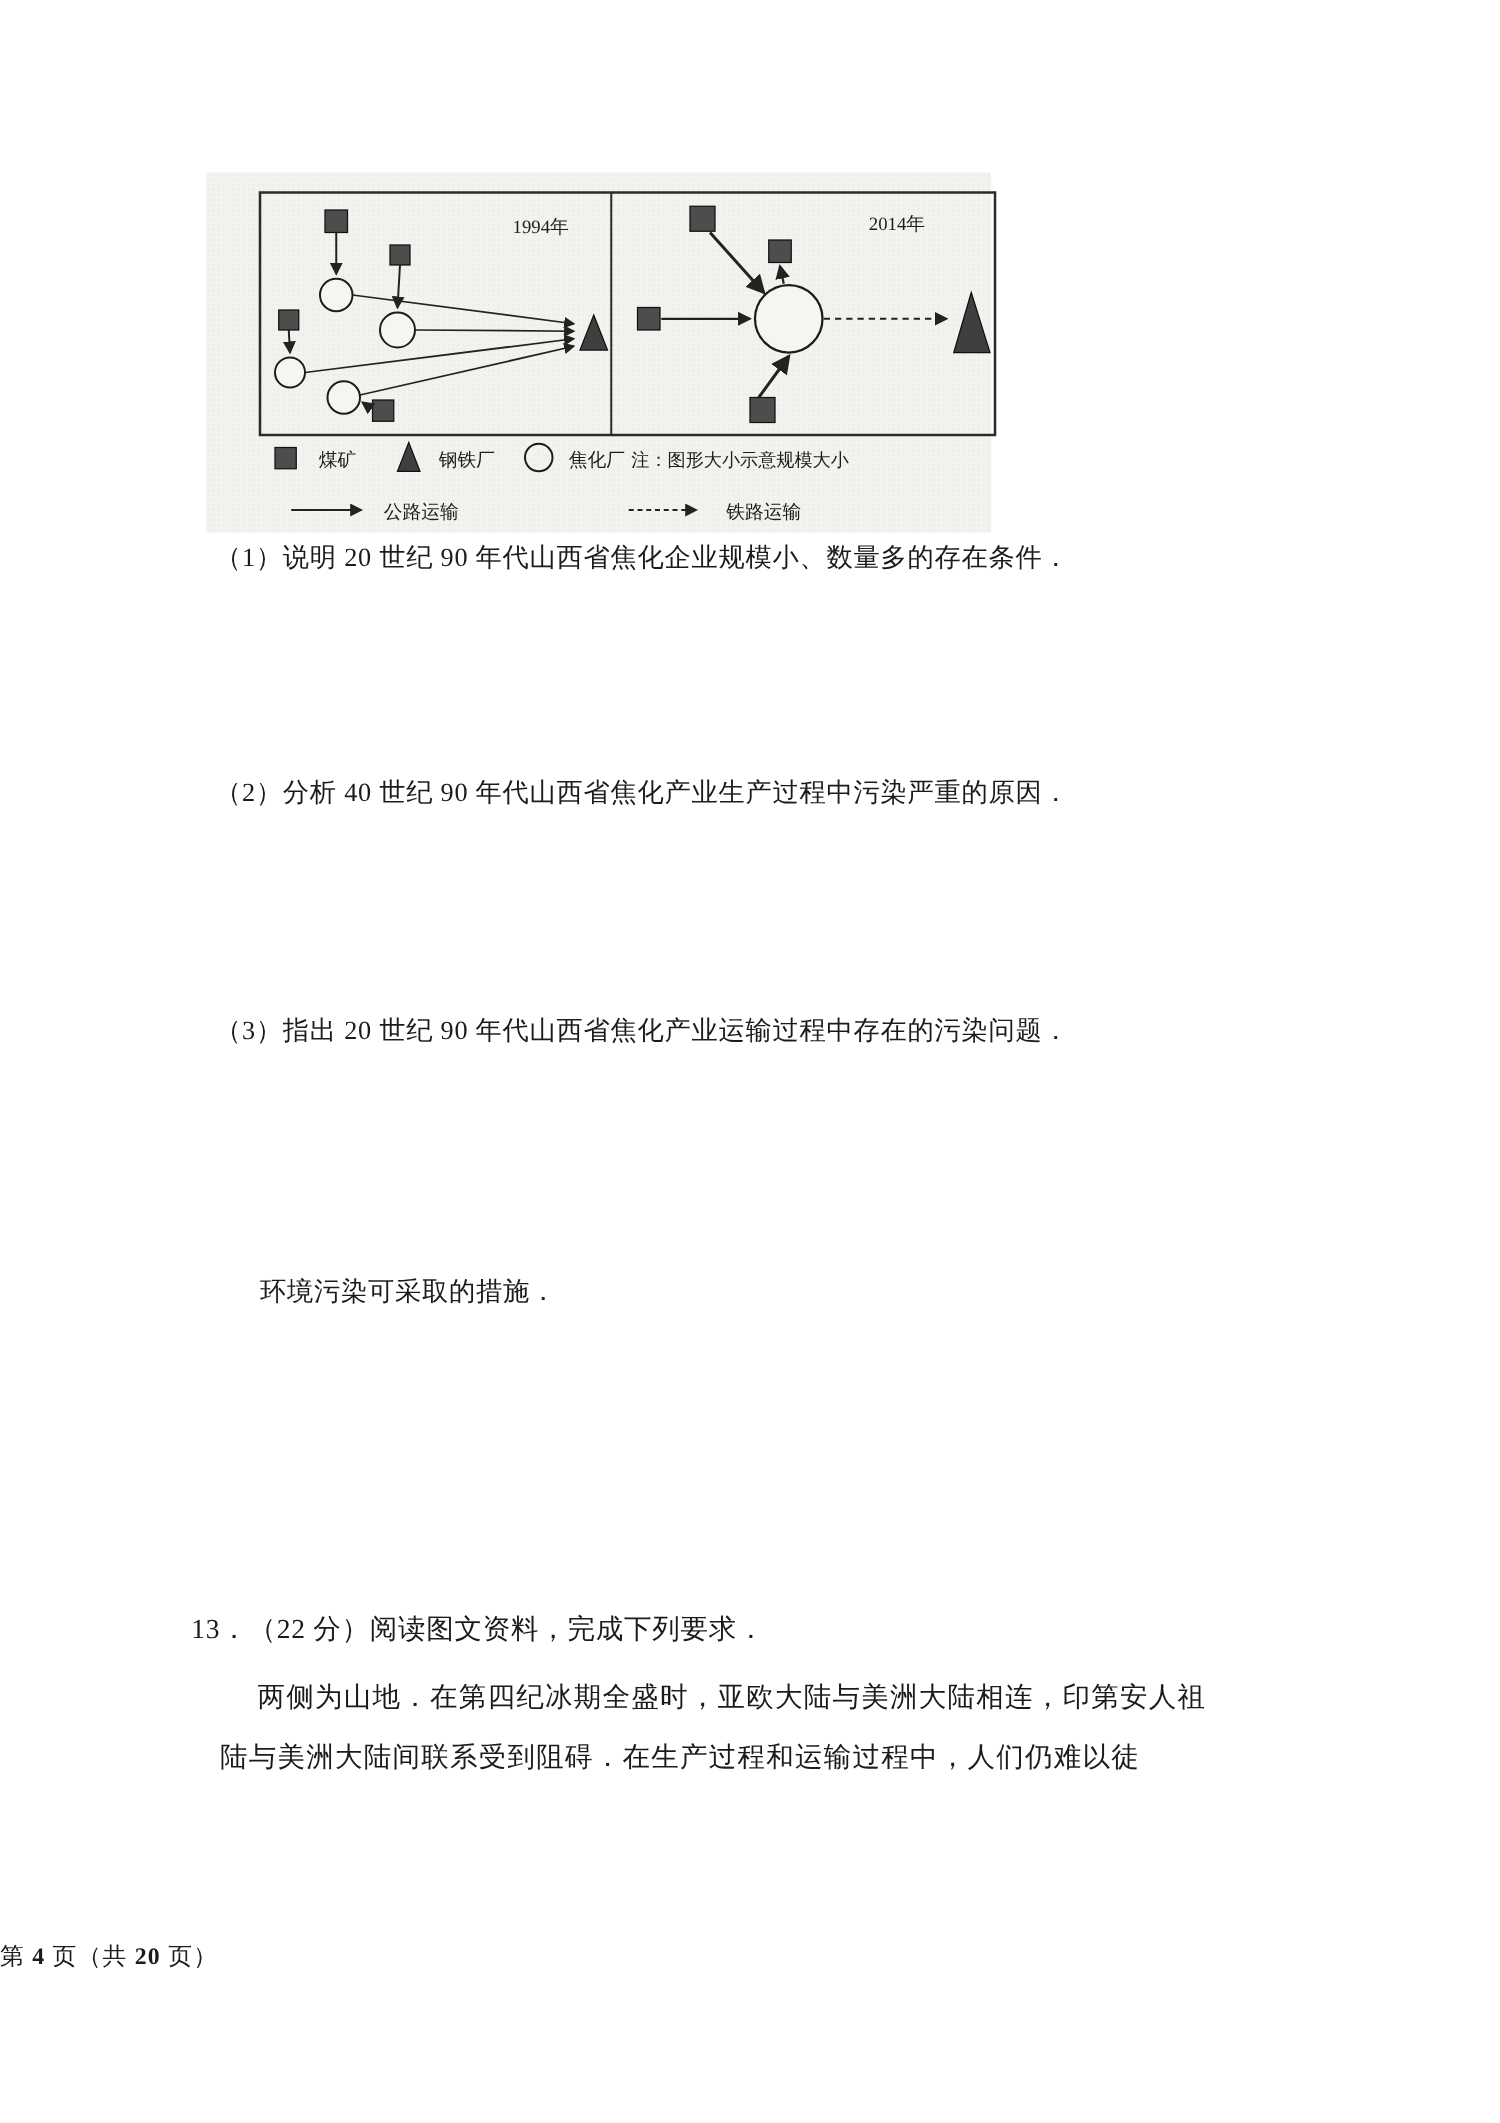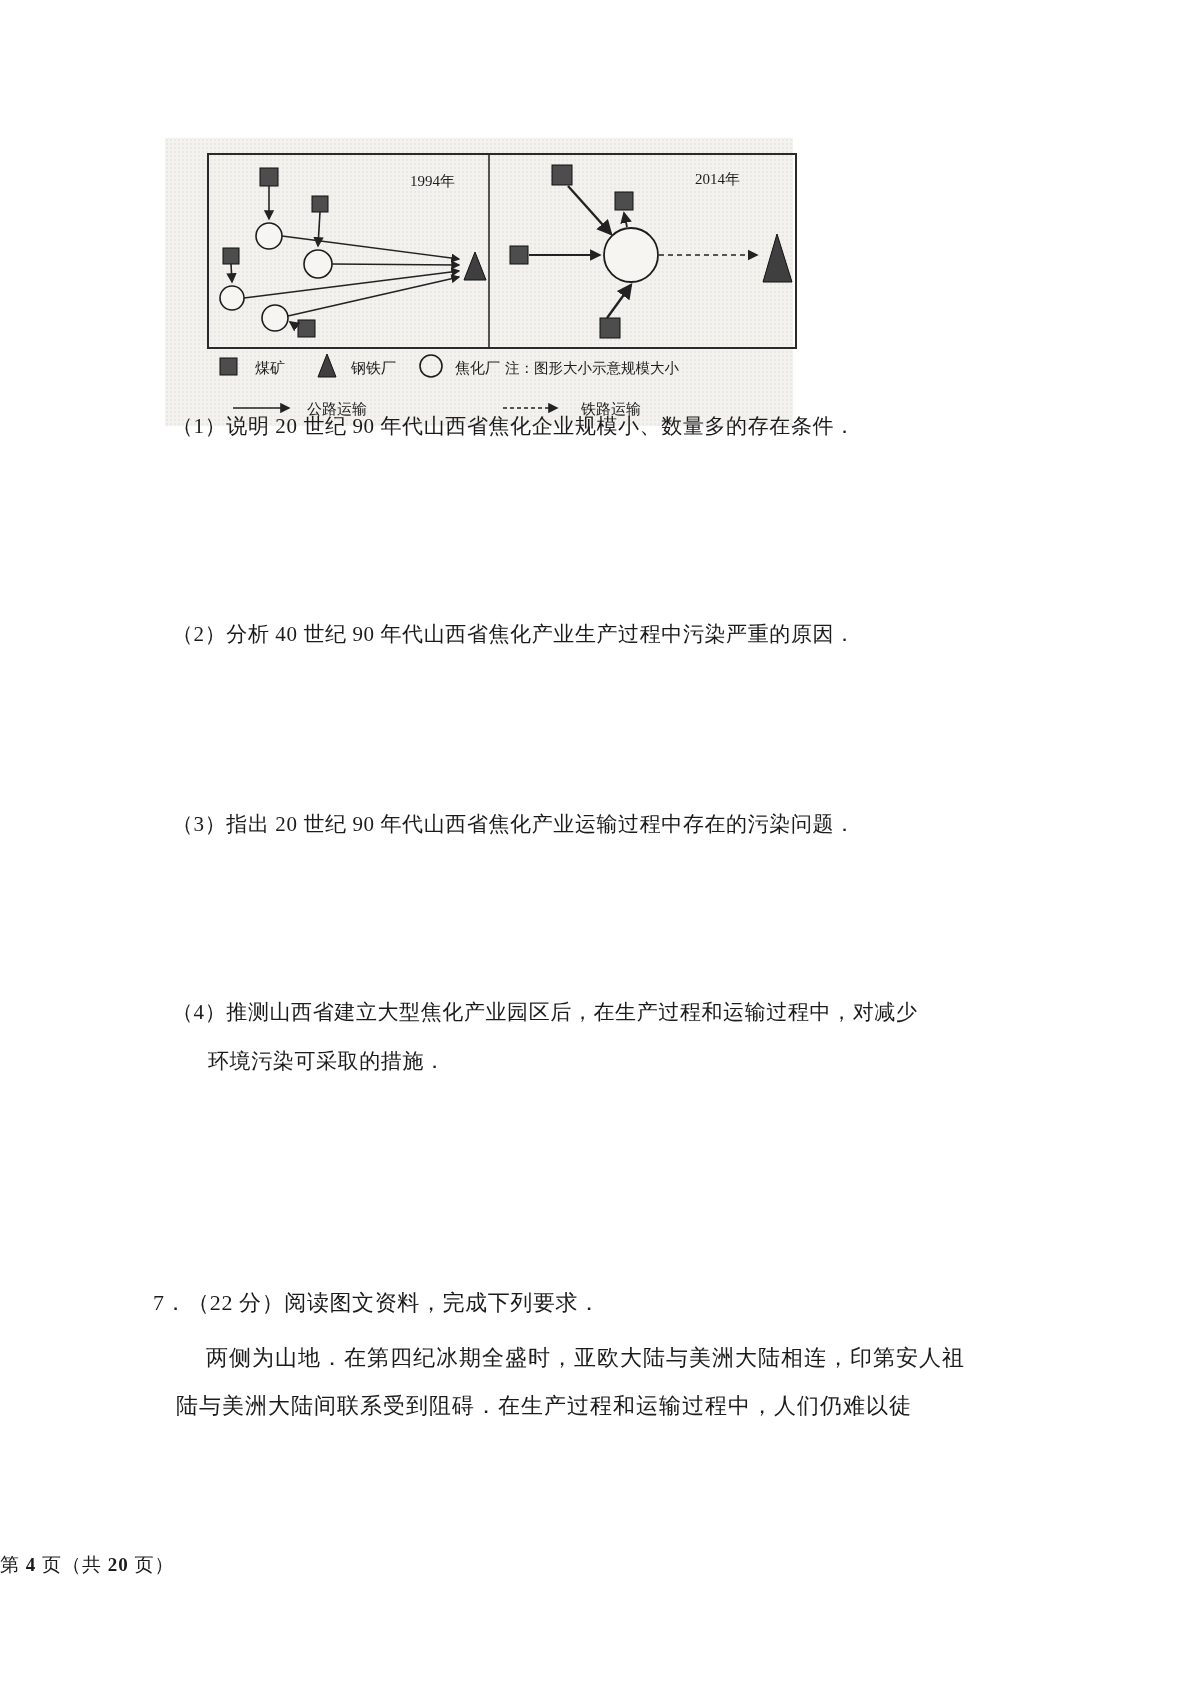--- a/index.html
+++ b/index.html
@@ -99,32 +99,31 @@
     <text x="300" y="227" font-size="14.5">注：图形大小示意规模大小</text>
 
     <line x1="28" y1="262" x2="84" y2="262" stroke="#222" stroke-width="1.6" marker-end="url(#ah)"></line>
     <text x="102" y="268" font-size="15">公路运输</text>
 
     <line x1="298" y1="262" x2="352" y2="262" stroke="#222" stroke-width="1.6" stroke-dasharray="4,3" marker-end="url(#ah)"></line>
     <text x="376" y="268" font-size="15">铁路运输</text>
   </svg>
 </div>
 
-<div class="q" style="top:412px;">（1）说明 20 世纪 90 年代山西省焦化企业规模小、数量多的存在条件．</div>
+<div class="q" style="top:432px;">（1）说明 20 世纪 90 年代山西省焦化企业规模小、数量多的存在条件．</div>
 
 <div class="q" style="top:620px;">（2）分析 40 世纪 90 年代山西省焦化产业生产过程中污染严重的原因．</div>
 
 <div class="q" style="top:810px;">（3）指出 20 世纪 90 年代山西省焦化产业运输过程中存在的污染问题．</div>
 
 <div class="q" style="top:998px;">
-  <div>（4）推测山西省建立大型焦化产业园区后，在生产过程和运输过程中，对减少</div>
   <div class="q4line2">环境污染可采取的措施．</div>
 </div>
 
-<div class="q13head">7．（22 分）阅读图文资料，完成下列要求．</div>
+<div class="q13head">13．（22 分）阅读图文资料，完成下列要求．</div>
 
 <div class="para">
   <div class="pline">两侧为山地．在第四纪冰期全盛时，亚欧大陆与美洲大陆相连，印第安人祖</div>
   <div class="pline">陆与美洲大陆间联系受到阻碍．在生产过程和运输过程中，人们仍难以徒</div>
 </div>
 
 <div class="footer">
   <span>第 </span><b>4</b><span> 页（共 </span><b>20</b><span> 页）</span>
 </div>
 

